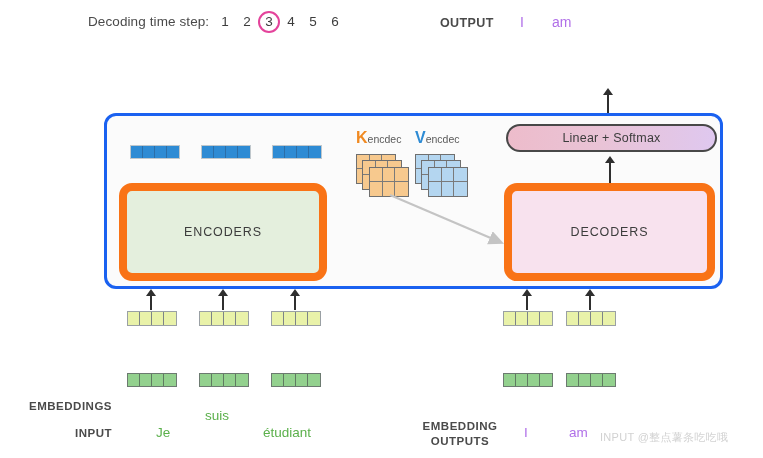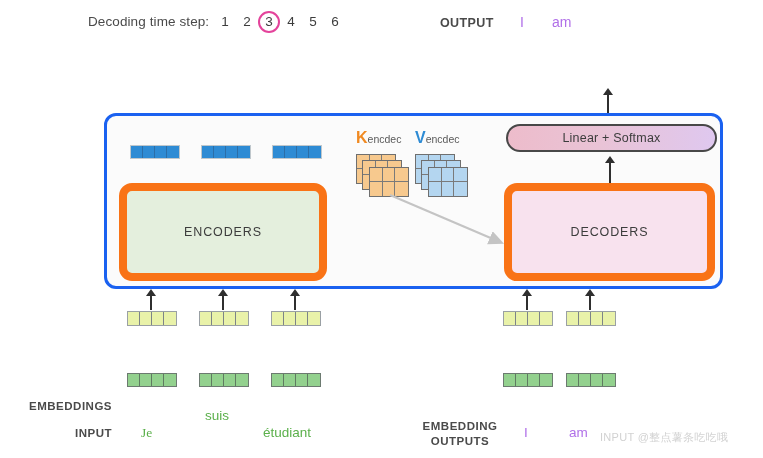--- a/index.html
+++ b/index.html
@@ -355,21 +355,21 @@
   </div>
   <div class="vec green abs" style="left:566px;top:373px;">
     <div class="cell"></div>
       <div class="cell"></div>
       <div class="cell"></div>
       <div class="cell"></div>
   </div>
 
   <div class="rowlabel abs" id="label-input">INPUT</div>
 
-  <div class="token fr abs" style="left:141px;top:425px;font-family:Liberation Serif, serif;">Je</div>
+  <div class="token fr abs" style="left:156px;top:425px;">Je</div>
   <div class="token fr abs" style="left:205px;top:408px;">suis</div>
   <div class="token fr abs" style="left:263px;top:425px;">étudiant</div>
 
   <div class="rowlabel abs" id="label-prevout">
     <div>EMBEDDING</div>
     <div>OUTPUTS</div>
   </div>
 
   <div class="token en abs" style="left:524px;top:425px;">I</div>
   <div class="token en abs" style="left:569px;top:425px;">am</div>

